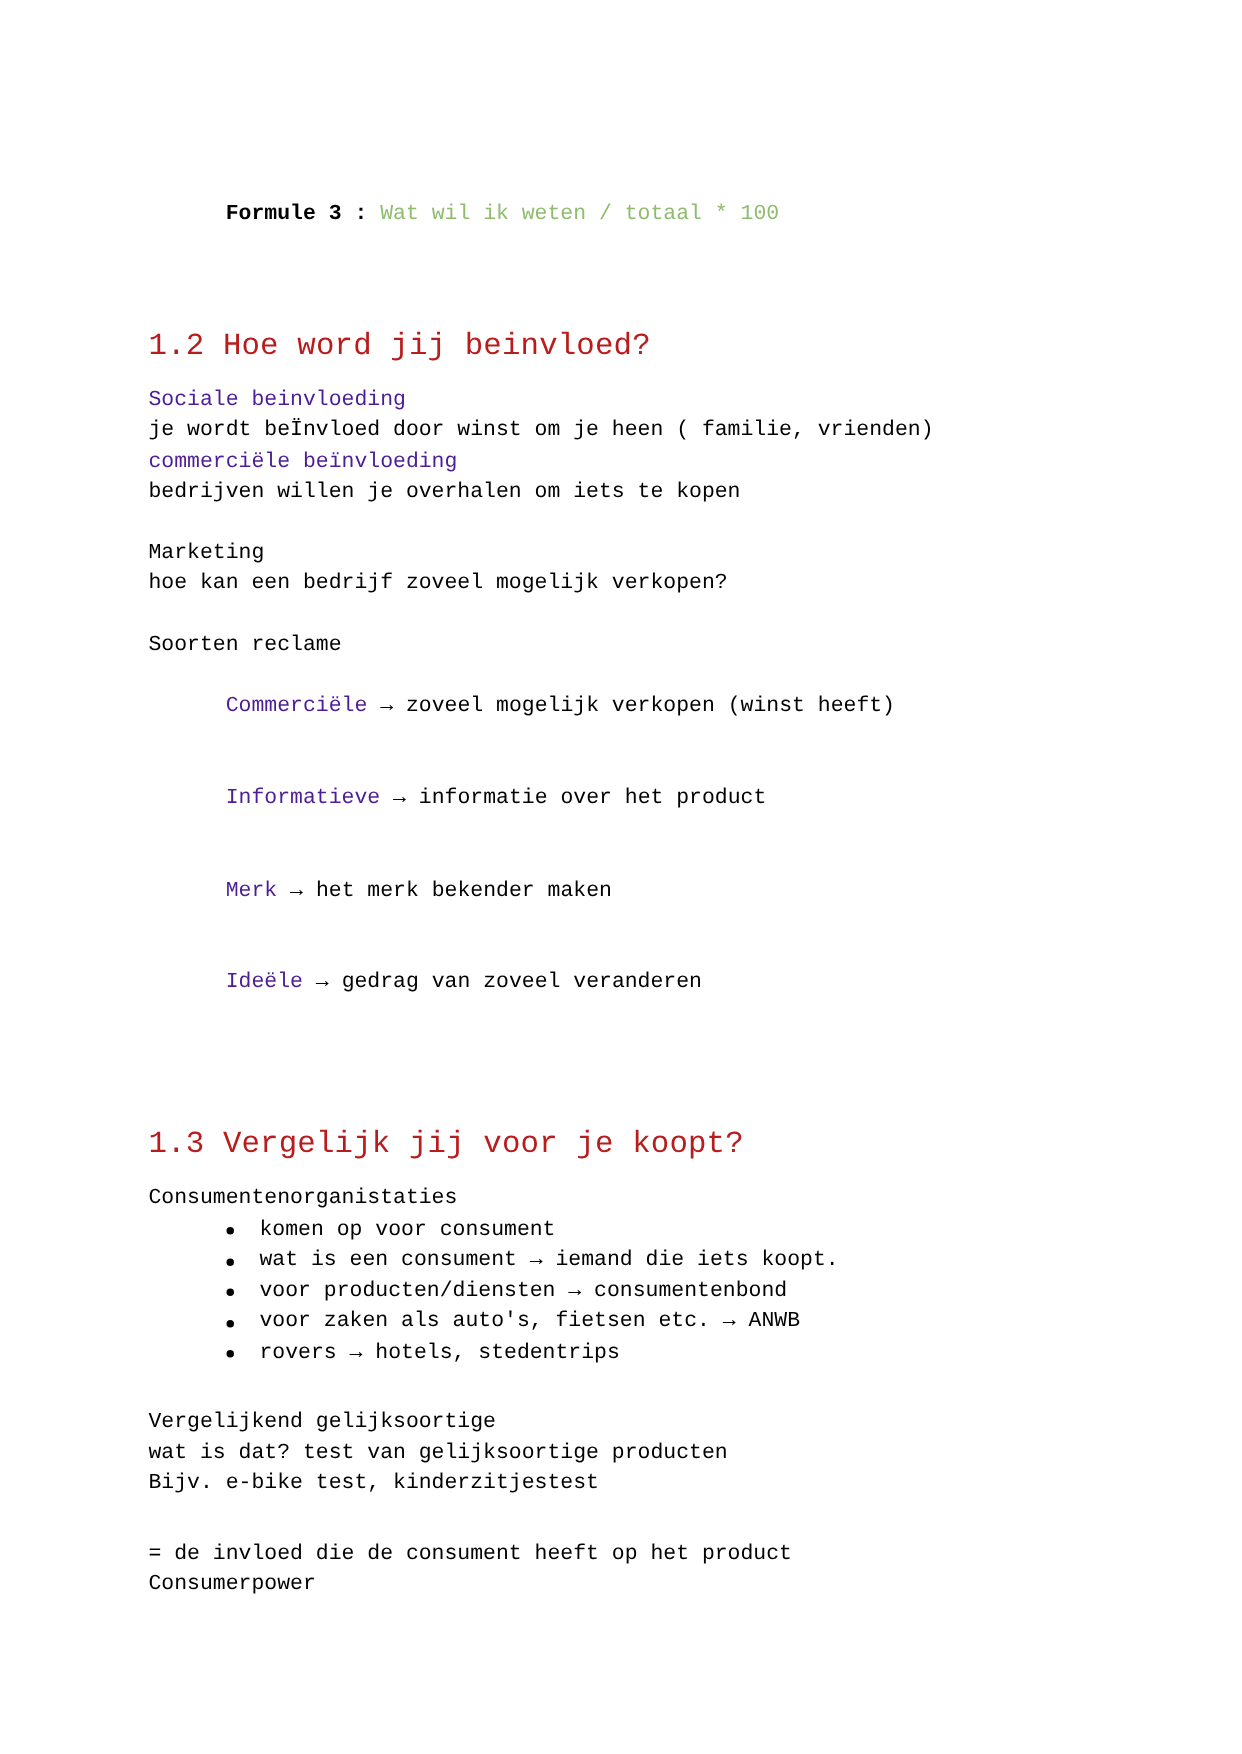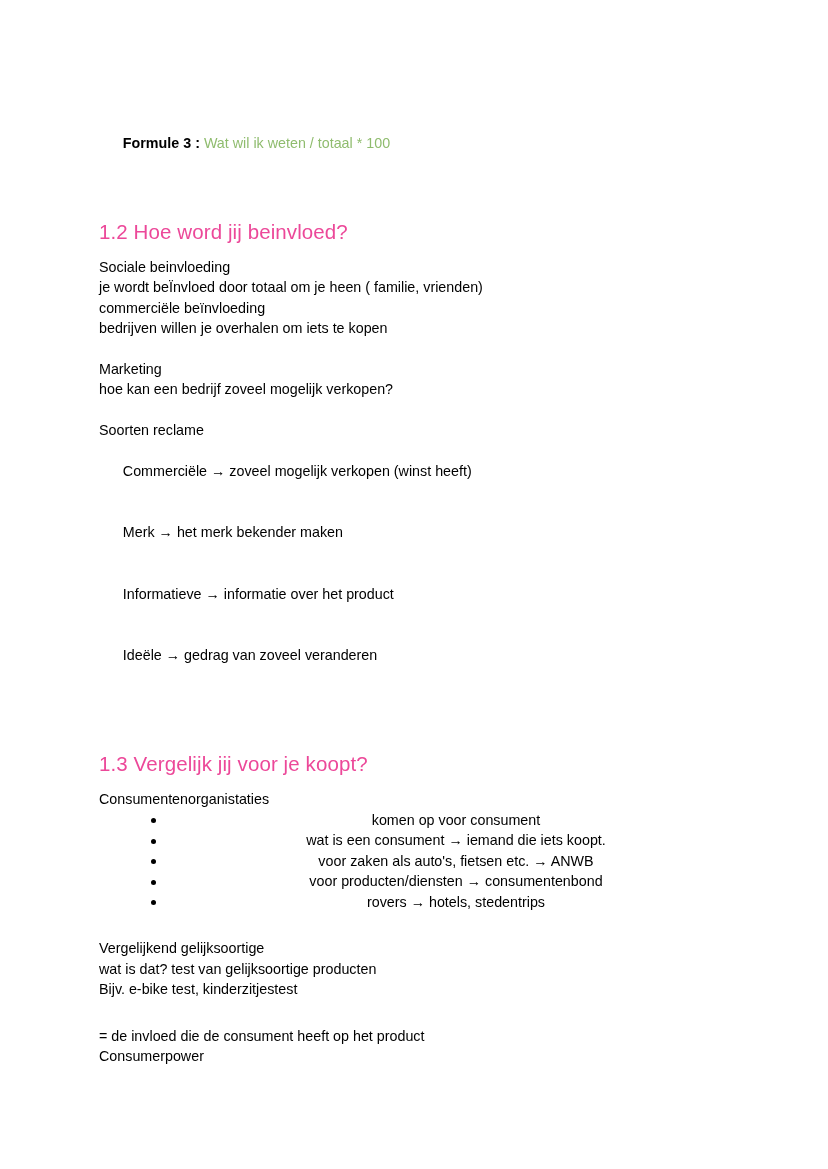--- a/index.html
+++ b/index.html
@@ -14,62 +14,62 @@
     color: #000000;
     -webkit-font-smoothing: antialiased;
   }
 
   .page {
     position: relative;
     width: 828px;
     height: 1169px;
     background: #ffffff;
     overflow: hidden;
+    font-family: Liberation Mono, monospace;
   }
 
   .content {
     position: absolute;
     left: 99px;
     top: 112px;
     width: 640px;
   }
 
   .line {
     font-size: 14.3px;
     line-height: 20.5px;
     color: #000000;
     white-space: pre-wrap;
   }
 
   .bold { font-weight: bold; }
 
   .green { color: #8fbc6e; }
-  .pink  { color: #000000; }
+  .pink  { color: #4c1d95; }
 
   .gap-sm { height: 20px; }
   .gap-md { height: 26px; }
   .gap-lg { height: 40px; }
 
   h2.heading {
     margin: 0;
     font-size: 20.5px;
     line-height: 28px;
     font-weight: 400;
-    color: #ec4899;
+    color: #b91c1c;
     letter-spacing: 0.1px;
   }
 
   .heading-block-top { height: 24px; }
   .heading-block-bottom { height: 11px; }
 
   ul.bullets {
     margin: 0;
     padding: 0 0 0 52px;
     list-style: none;
-    text-align: center;
   }
   ul.bullets li {
     position: relative;
     font-size: 14.3px;
     line-height: 20.5px;
     color: #000000;
     padding-left: 22px;
   }
   ul.bullets li::before {
     content: "";
@@ -95,57 +95,57 @@
     </div>
 
     <div class="gap-sm"></div>
 
 
     <div class="heading-block-top"></div>
     <h2 class="heading">1.2 Hoe word jij beinvloed?</h2>
     <div class="heading-block-bottom"></div>
 
     <div class="line pink">Sociale beinvloeding</div>
-    <div class="line">je wordt beÏnvloed door totaal om je heen ( familie, vrienden)</div>
+    <div class="line">je wordt beÏnvloed door winst om je heen ( familie, vrienden)</div>
     <div class="line pink">commerciële beïnvloeding</div>
     <div class="line">bedrijven willen je overhalen om iets te kopen</div>
 
     <div class="gap-sm"></div>
 
     <div class="line">Marketing</div>
     <div class="line">hoe kan een bedrijf zoveel mogelijk verkopen?</div>
 
     <div class="gap-sm"></div>
 
     <div class="line">Soorten reclame</div>
 
     <div class="line">
       <span class="pink">Commerciële</span><span> </span><span class="arrow">→</span><span> </span><span>zoveel mogelijk verkopen (winst heeft)</span>
     </div>
     <div class="line">
-      <span class="pink">Merk</span><span> </span><span class="arrow">→</span><span> </span><span>het merk bekender maken</span>
+      <span class="pink">Informatieve</span><span> </span><span class="arrow">→</span><span> </span><span>informatie over het product</span>
     </div>
     <div class="line">
-      <span class="pink">Informatieve</span><span> </span><span class="arrow">→</span><span> </span><span>informatie over het product</span>
+      <span class="pink">Merk</span><span> </span><span class="arrow">→</span><span> </span><span>het merk bekender maken</span>
     </div>
     <div class="line">
       <span class="pink">Ideële</span><span> </span><span class="arrow">→</span><span> </span><span>gedrag van zoveel veranderen</span>
     </div>
 
     <div class="gap-lg"></div>
     <div class="heading-block-top"></div>
     <h2 class="heading">1.3 Vergelijk jij voor je koopt?</h2>
     <div class="heading-block-bottom"></div>
 
     <div class="line">Consumentenorganistaties</div>
     <ul class="bullets">
       <li>komen op voor consument</li>
       <li>wat is een consument → iemand die iets koopt.</li>
+      <li>voor producten/diensten → consumentenbond</li>
       <li>voor zaken als auto's, fietsen etc. → ANWB</li>
-      <li>voor producten/diensten → consumentenbond</li>
       <li>rovers → hotels, stedentrips</li>
     </ul>
 
     <div class="gap-md"></div>
 
     <div class="line">Vergelijkend gelijksoortige</div>
     <div class="line">wat is dat? test van gelijksoortige producten</div>
     <div class="line">Bijv. e-bike test, kinderzitjestest</div>
 
     <div class="gap-md"></div>

